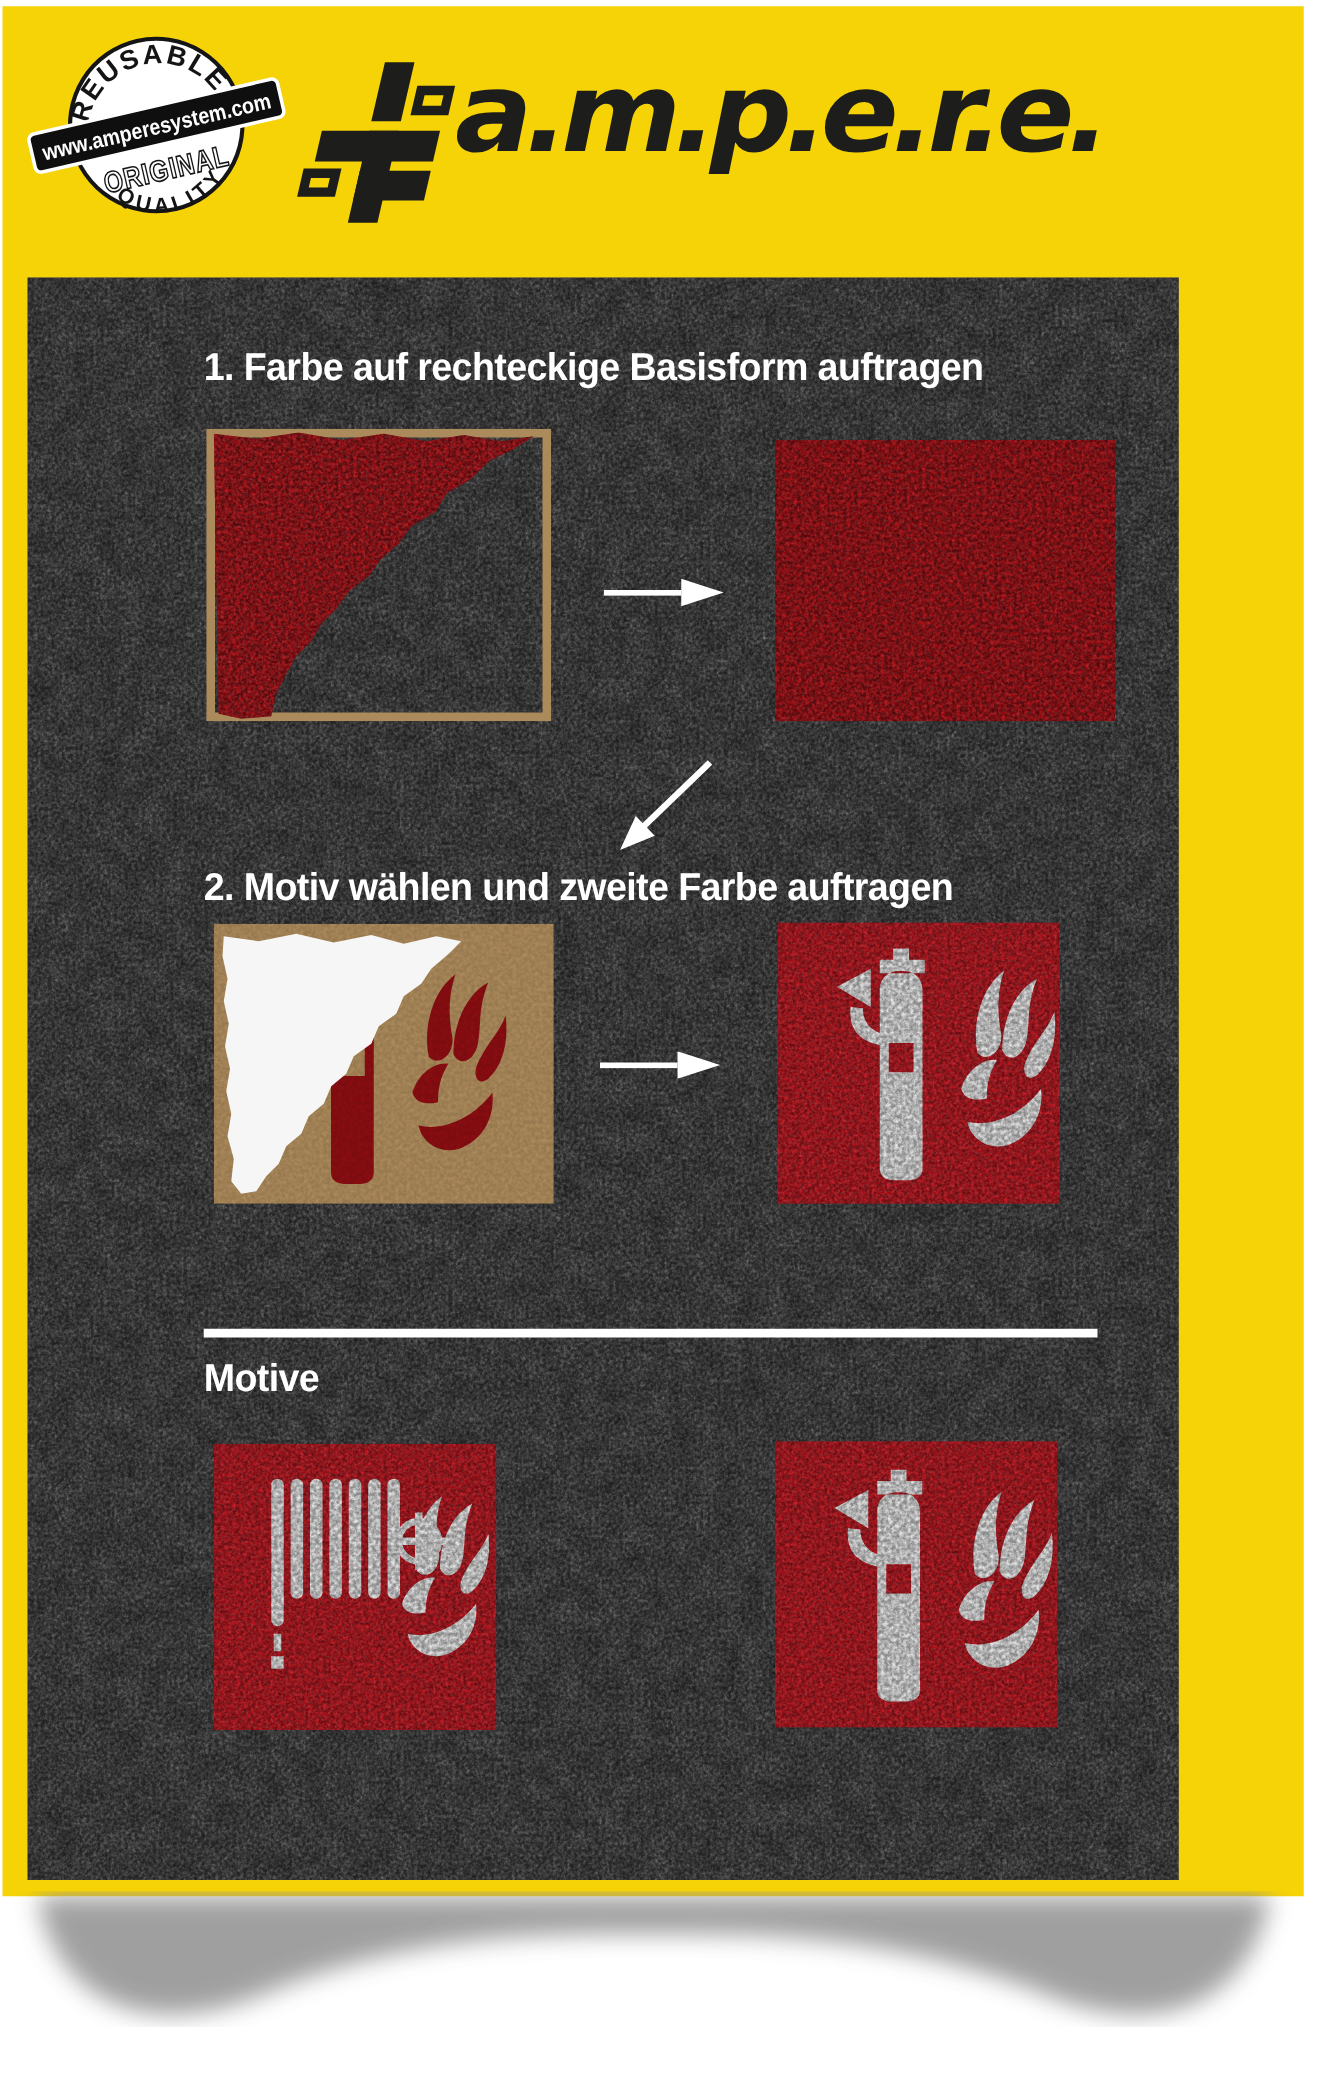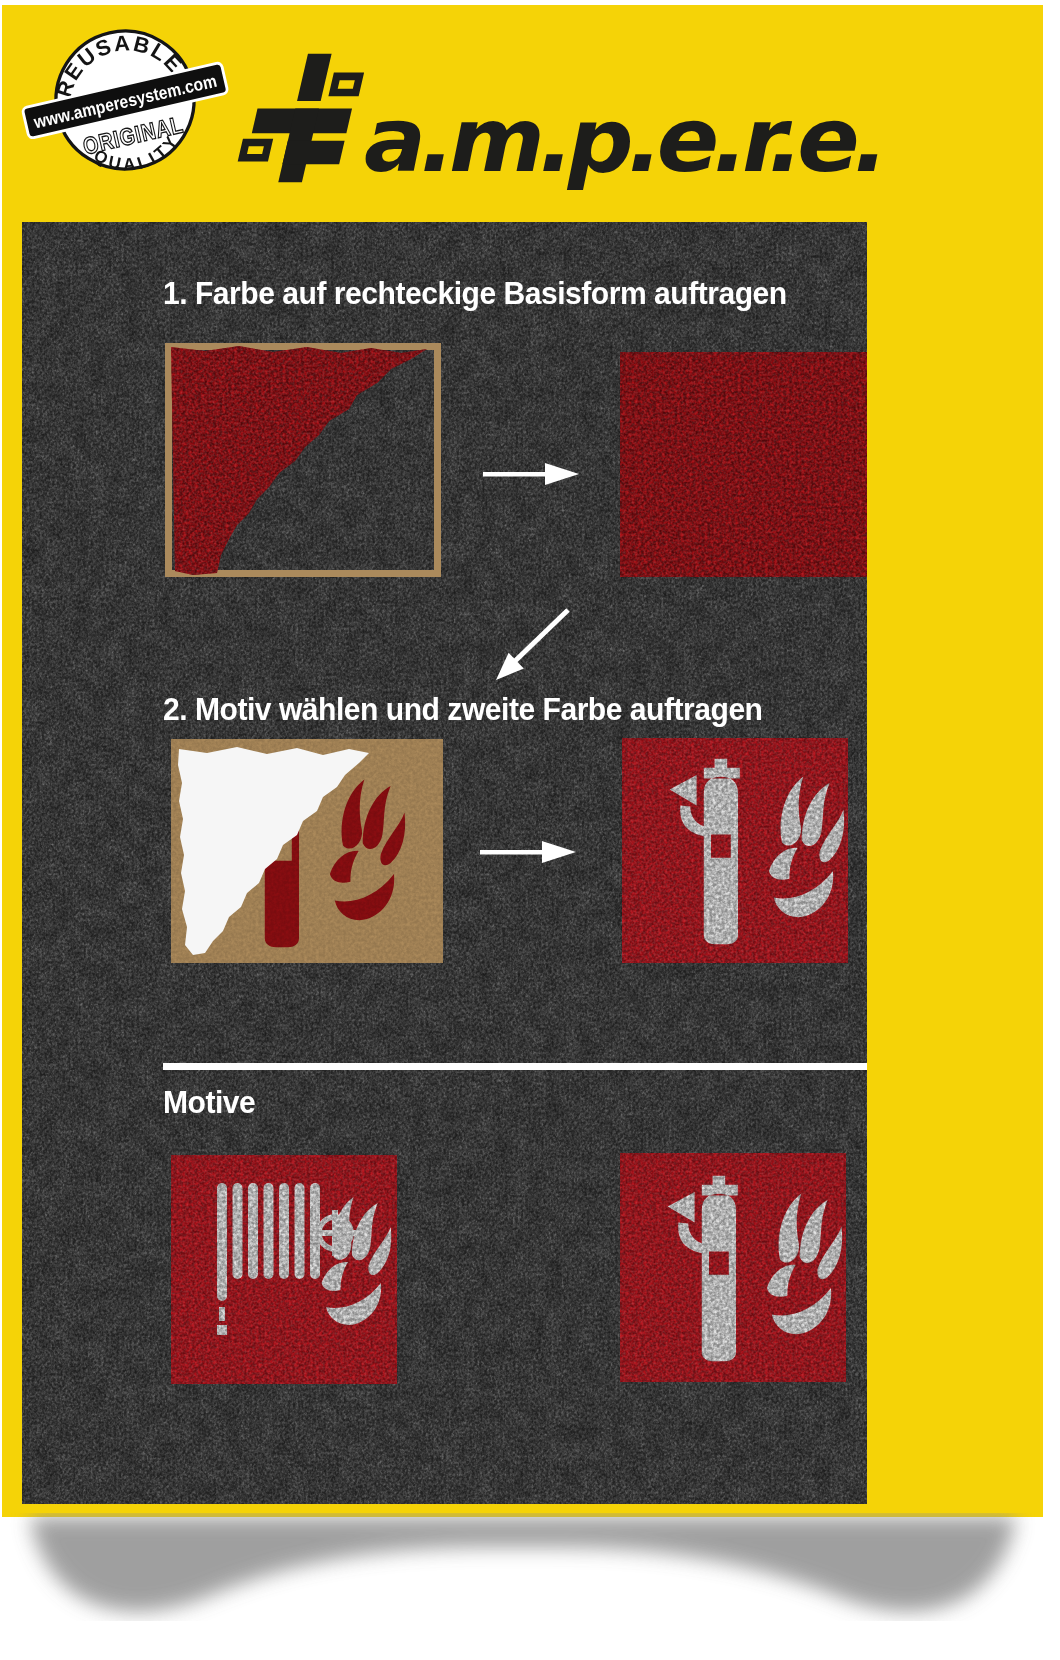--- a/index.html
+++ b/index.html
@@ -7,37 +7,37 @@
     width:1060px;height:1660px;position:relative;overflow:hidden;
     background:#ffffff;
     font-family:"Liberation Sans",sans-serif;
   }
   .abs{position:absolute;}
   .page{
     position:absolute;left:2px;top:5px;width:1041px;height:1512px;
     background:#f5d307;
   }
   .panel{
-    position:absolute;left:20px;top:217px;width:845px;height:1282px;
+    position:absolute;left:20px;top:217px;width:921px;height:1282px;
     background:#4d4d4d;overflow:hidden;
   }
   .layer{position:absolute;left:0;top:0;width:100%;height:100%;}
   .step-title{
     position:absolute;margin:0;color:#ffffff;font-weight:bold;
     font-size:31px;line-height:1.1;white-space:nowrap;
     letter-spacing:-0.5px;transform:scaleX(0.97);transform-origin:left top;
   }
   .divider{position:absolute;background:#ffffff;}
   .stamp{
     position:absolute;left:38px;top:10px;width:170px;height:170px;
     transform:rotate(-13deg);
   }
   .logo{
     position:absolute;left:244px;top:40px;height:142px;
-    display:flex;align-items:flex-end;gap:14px;
+    display:flex;align-items:flex-start;gap:14px;
   }
   .logo-text{
     font-family:"DejaVu Sans","Liberation Sans",sans-serif;
     font-style:italic;font-weight:bold;font-size:92px;
     letter-spacing:-6px;color:#1d1d1b;line-height:1;
     transform:scaleY(0.96);
   }
   svg{display:block;}
   .defs-holder{position:absolute;width:0;height:0;overflow:hidden;}
 </style>

